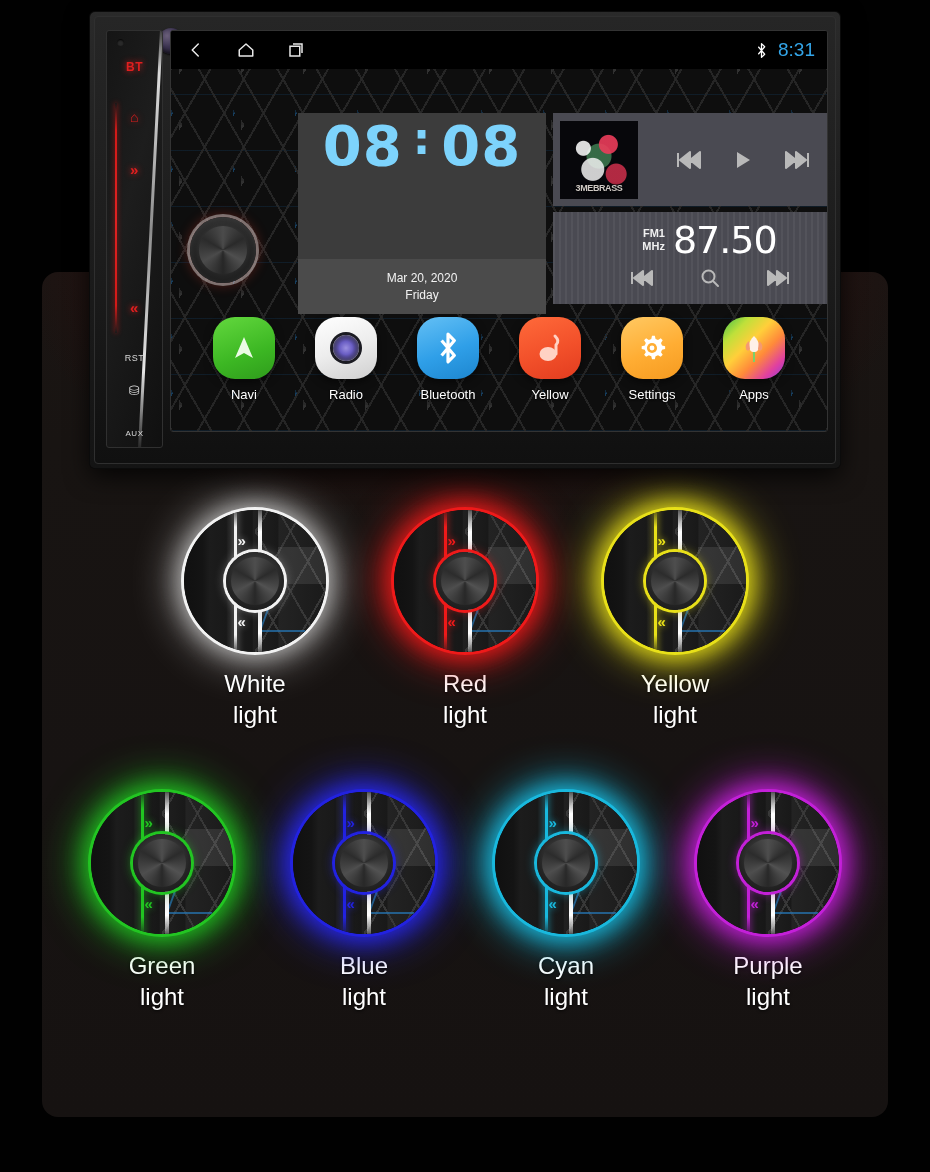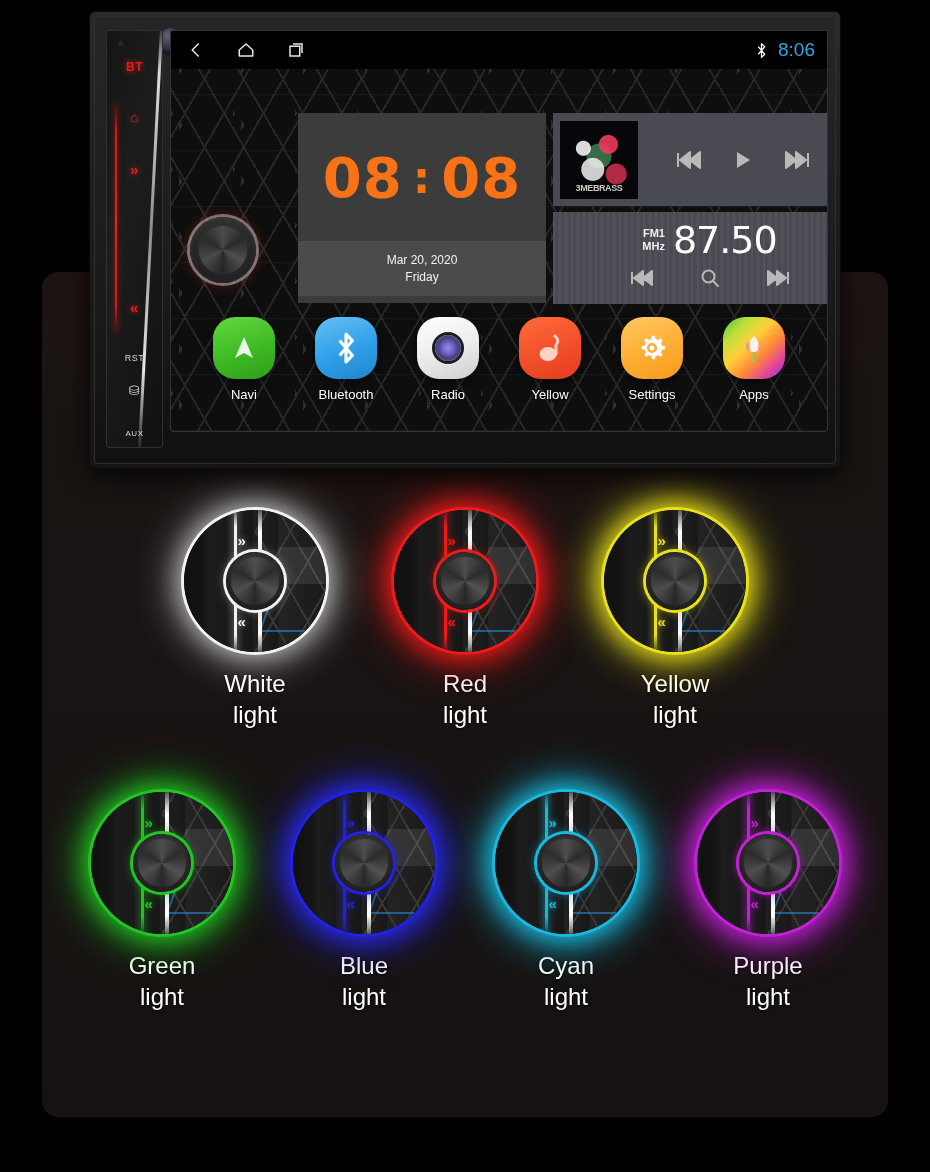--- a/index.html
+++ b/index.html
@@ -144,22 +144,22 @@
   }
   .bt-icon svg{ width:13px; height:17px; display:block; }
   .status-time{ color:#33a5e8; font-size:19px; font-weight:normal; }
 
   
   .clock-widget{
     position:absolute; left:127px; top:82px; width:248px; height:190px;
     background:#3c3c3c; z-index:3;
   }
   .clock-time{
-    height:128px; display:flex; align-items:center; justify-content:center;
-    color:#f97316; font-size:56px; font-weight:bold; letter-spacing:1px;
+    height:146px; display:flex; align-items:flex-start; justify-content:center;
+    color:#7dd3fc; font-size:56px; font-weight:bold; letter-spacing:1px;
     font-family:"DejaVu Sans", sans-serif;
   }
   .clock-date{
     height:55px; background:#4b4b4b; display:flex; flex-direction:column;
     align-items:center; justify-content:center; color:#f2f2f2; font-size:12px; line-height:17px;
   }
   .music-widget{
     position:absolute; left:382px; top:82px; width:305px; height:93px;
     background:#4a4a52; z-index:3; display:flex; align-items:center;
   }
@@ -453,21 +453,21 @@
                 <rect x="4" y="7" width="13" height="13"></rect>
                 <path d="M8 4 h12 v12"></path>
               </svg>
           </div>
           <div class="status-right">
             <span class="bt-icon">
               <svg viewBox="0 0 24 32" fill="none" stroke="#ffffff" stroke-width="2.4" stroke-linejoin="round">
                   <path d="M6 9 L18 23 L12 29 L12 3 L18 9 L6 23"></path>
                 </svg>
             </span>
-            <span class="status-time">8:06</span>
+            <span class="status-time">8:31</span>
           </div>
         </div>
 
         <div class="clock-widget">
           <div class="clock-time">
             <span>08</span>
             <span style="margin:0 10px;font-size:44px;">:</span>
             <span>08</span>
           </div>
           <div class="clock-date">
@@ -533,33 +533,33 @@
           <div class="app">
             <div class="app-icon ic-navi">
               <svg width="30" height="30" viewBox="0 0 30 30">
                   <path d="M15 4 L24 25 L15 20 L6 25 Z" fill="#eafbe4"></path>
                 </svg>
             </div>
             <div class="app-label">Navi</div>
           </div>
 
           <div class="app">
-            <div class="app-icon ic-bt">
-              <svg width="26" height="34" viewBox="0 0 24 32" fill="none" stroke="#ffffff" stroke-width="3" stroke-linejoin="round">
-                  <path d="M6 9 L18 23 L12 29 L12 3 L18 9 L6 23"></path>
-                </svg>
-            </div>
-            <div class="app-label">Bluetooth</div>
-          </div>
-
-          <div class="app">
             <div class="app-icon ic-radio">
               <span class="radio-dial"></span>
             </div>
             <div class="app-label">Radio</div>
+          </div>
+
+          <div class="app">
+            <div class="app-icon ic-bt">
+              <svg width="26" height="34" viewBox="0 0 24 32" fill="none" stroke="#ffffff" stroke-width="3" stroke-linejoin="round">
+                  <path d="M6 9 L18 23 L12 29 L12 3 L18 9 L6 23"></path>
+                </svg>
+            </div>
+            <div class="app-label">Bluetooth</div>
           </div>
 
           <div class="app">
             <div class="app-icon ic-music">
               <svg width="28" height="30" viewBox="0 0 28 30">
                   <ellipse cx="12" cy="21" rx="8.5" ry="7" fill="#ffd2c4"></ellipse>
                   <path d="M19 3 C22 6 23 9 20 12 L20 21" stroke="#ffd2c4" stroke-width="3" fill="none" stroke-linecap="round"></path>
                 </svg>
             </div>
             <div class="app-label">Yellow</div>

